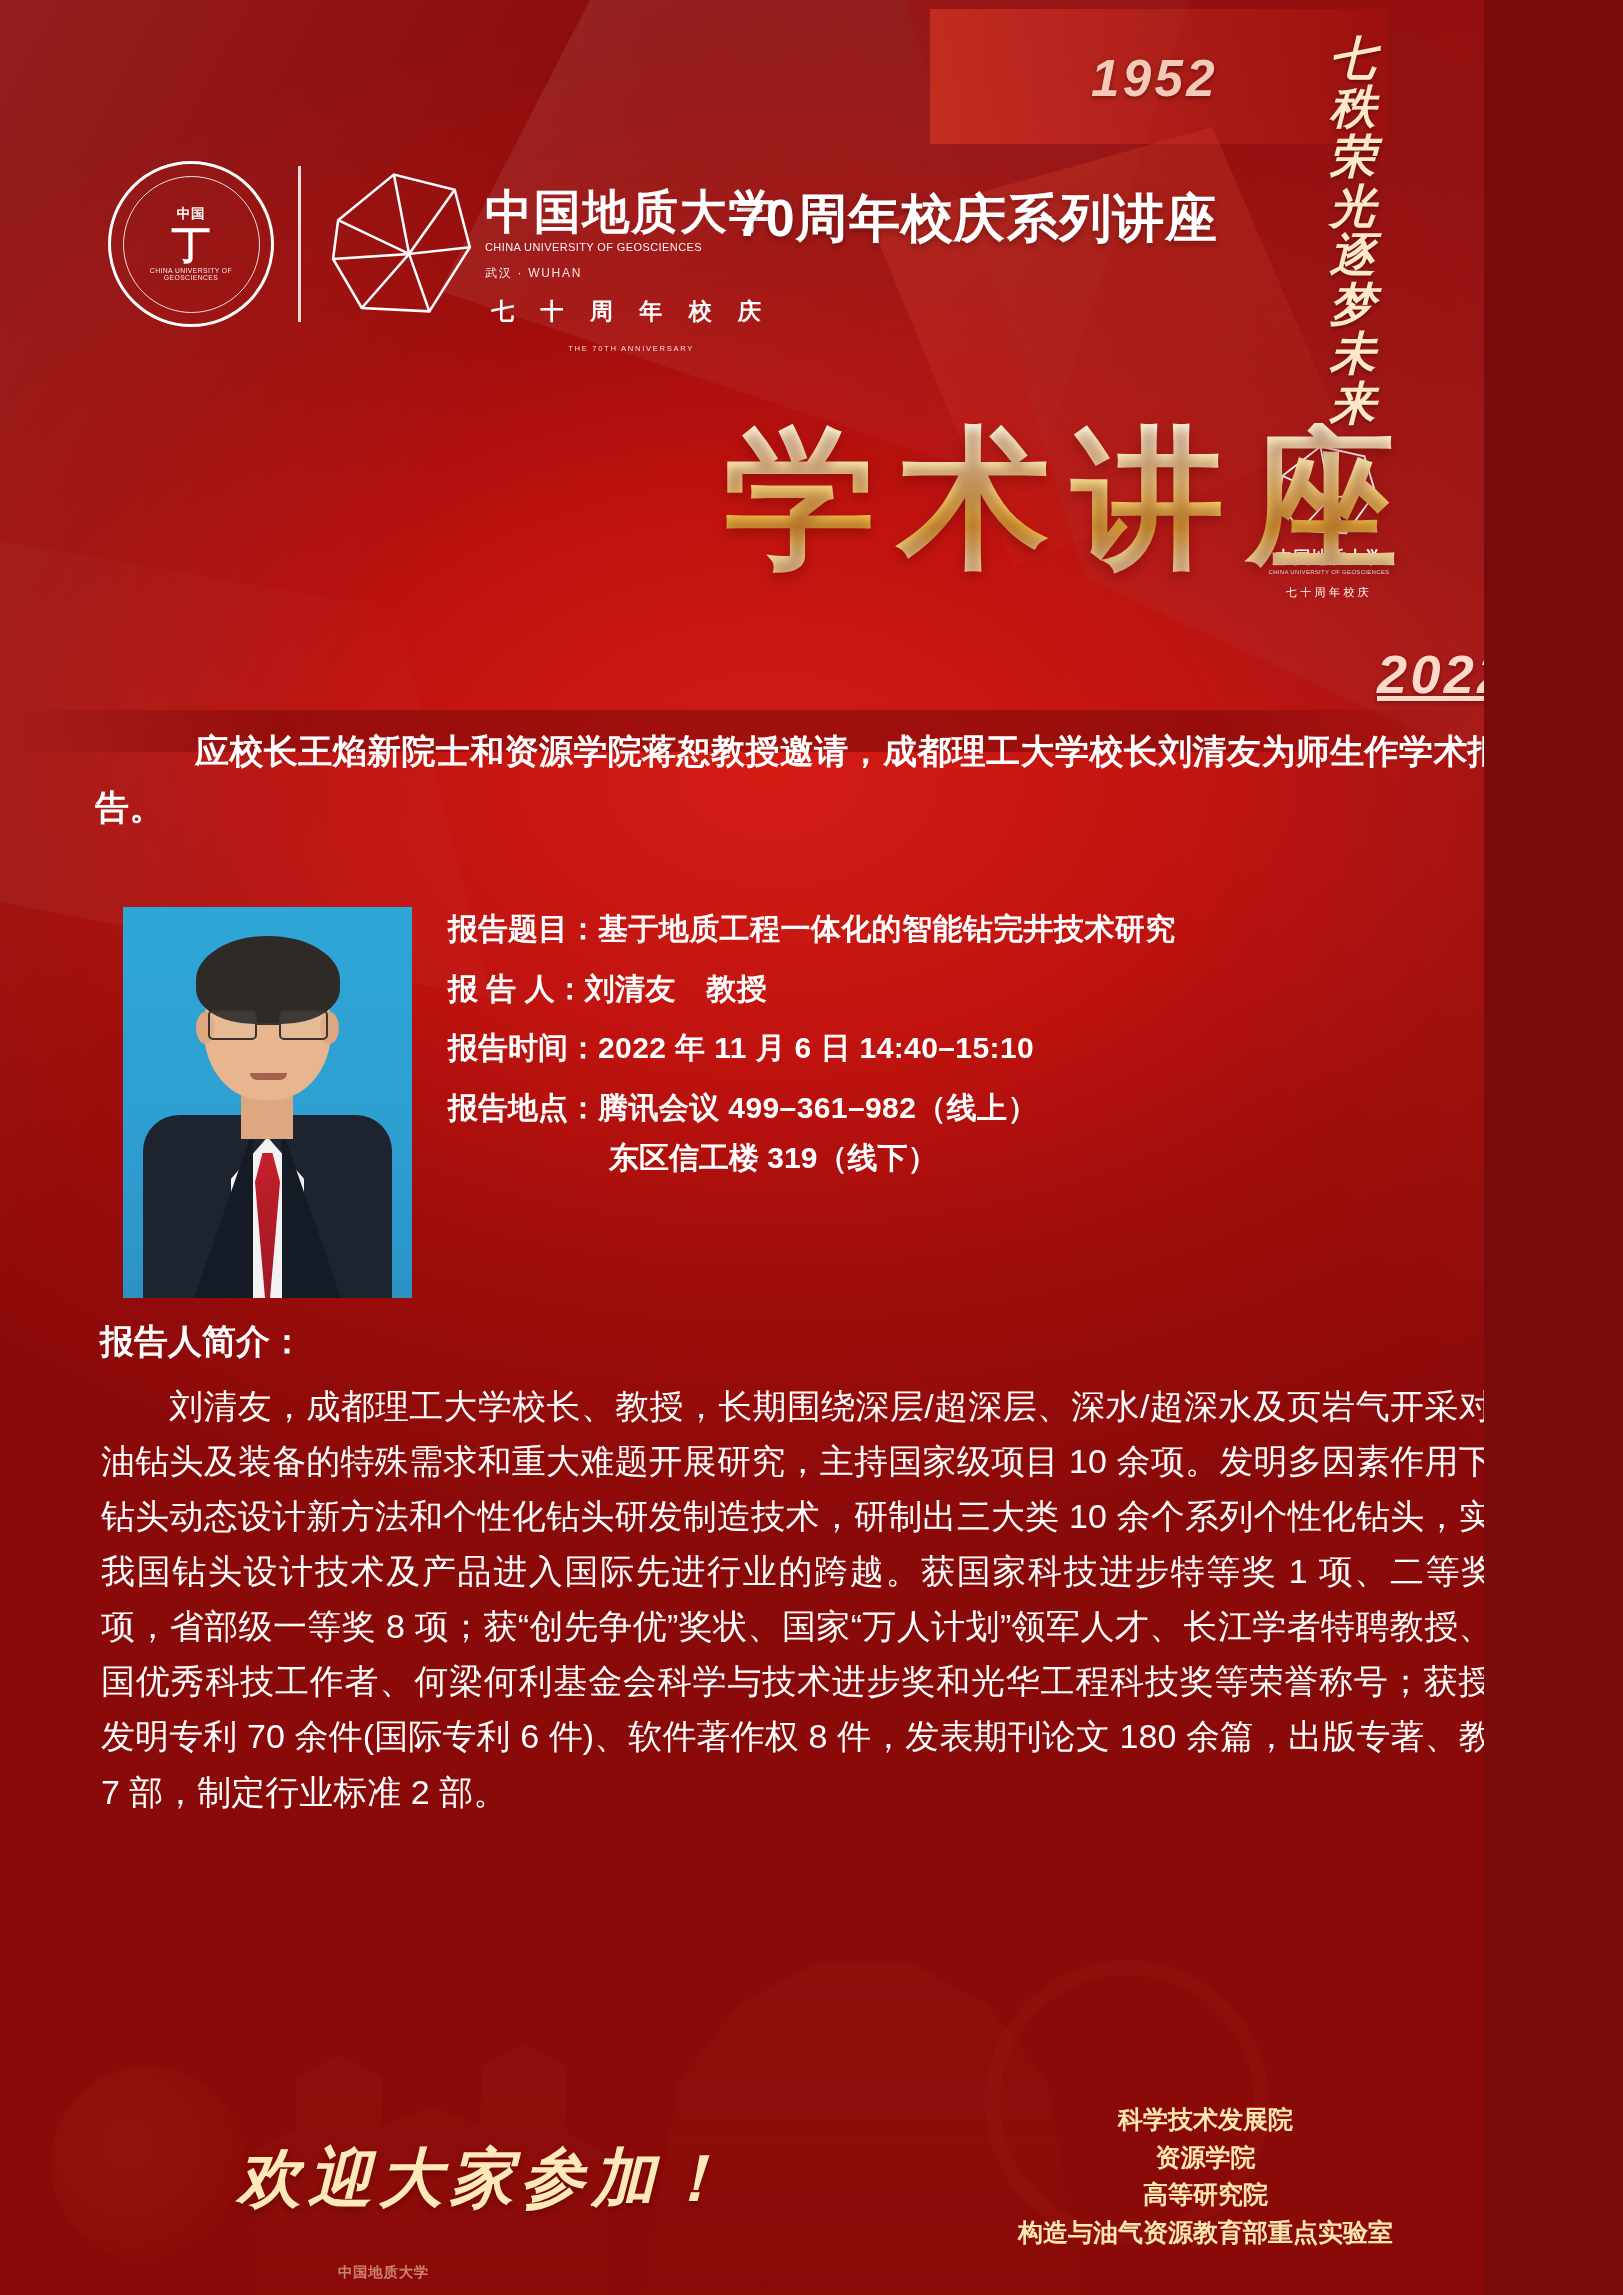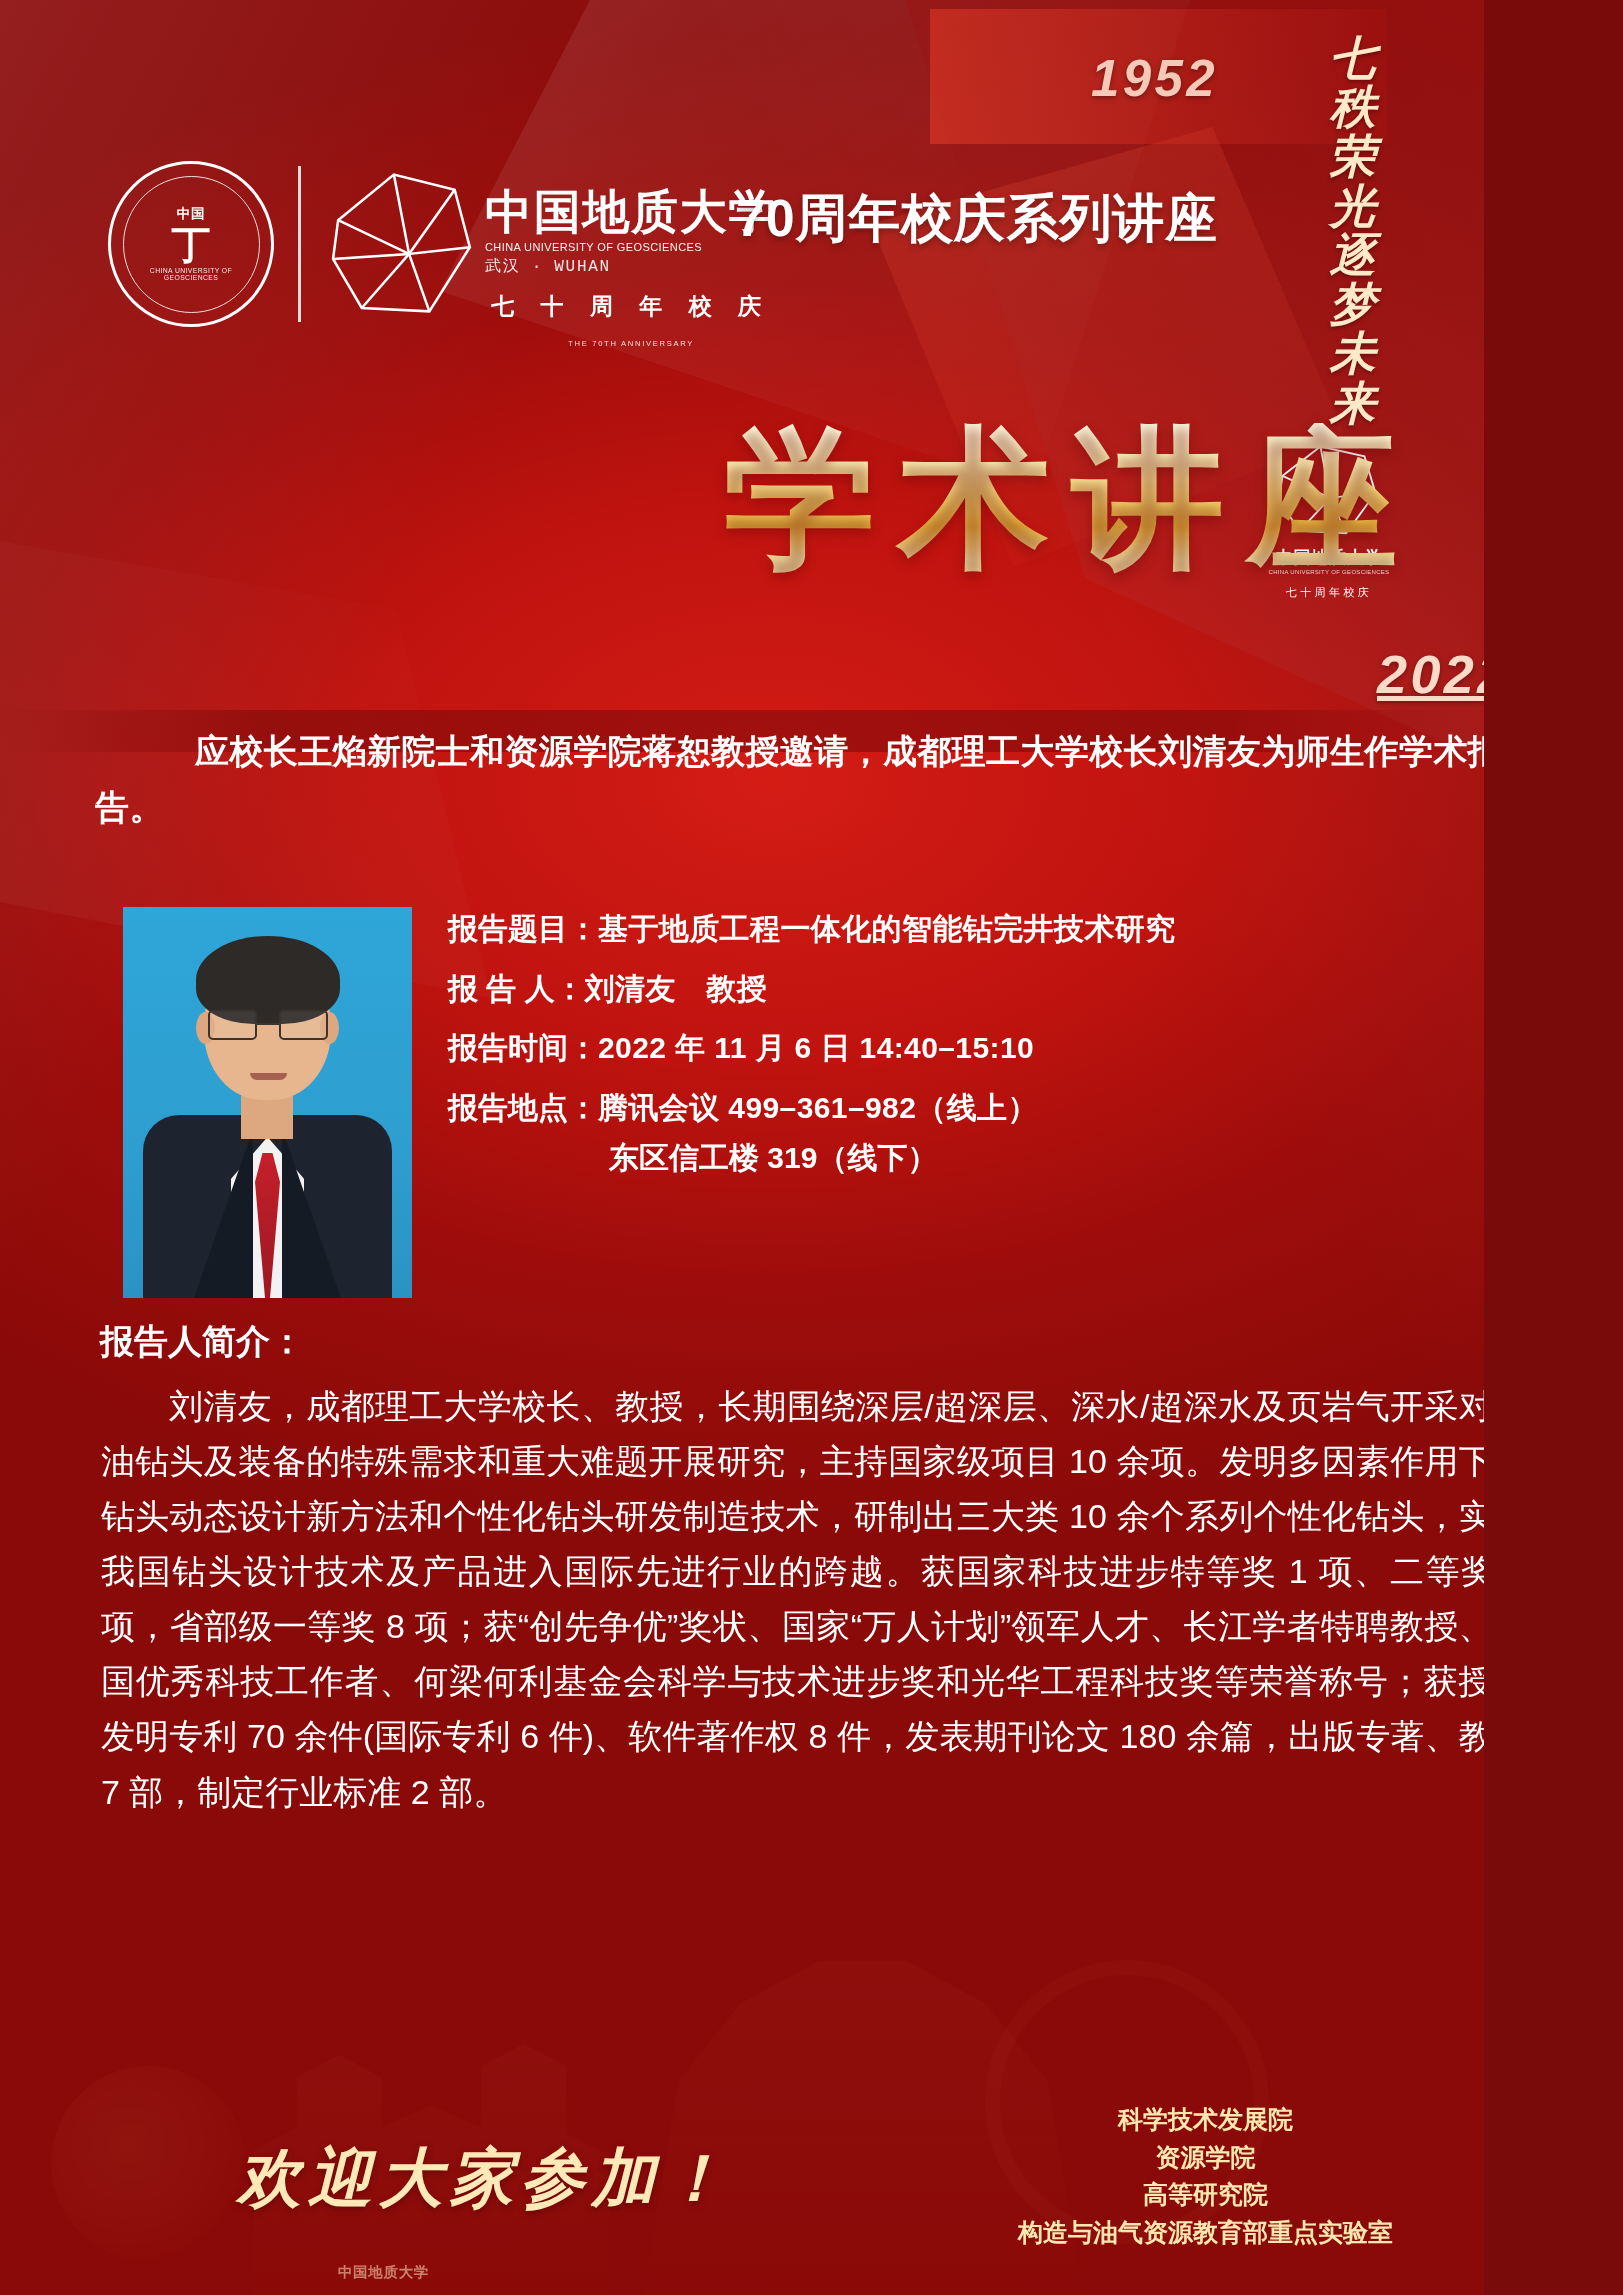--- a/index.html
+++ b/index.html
@@ -163,25 +163,24 @@
     letter-spacing: 1.7px;
     line-height: 1;
   }
   .uni-name .en {
     font-size: 11px;
     letter-spacing: 0.4px;
     margin-top: 6px;
     opacity: 0.95;
   }
   .uni-name .loc {
-    font-size: 16px;
+    font-size: 12px;
     letter-spacing: 1.7px;
-    margin-top: 3px;
+    margin-top: 12px;
     opacity: 0.9;
-    font-family: Liberation Mono, monospace;
   }
   .uni-name .anniv-cn {
     font-size: 23px;
     font-weight: bold;
     letter-spacing: 10px;
     margin-top: 13.5px;
     text-align: center;
   }
   .uni-name .anniv-en {
     font-size: 7.6px;

